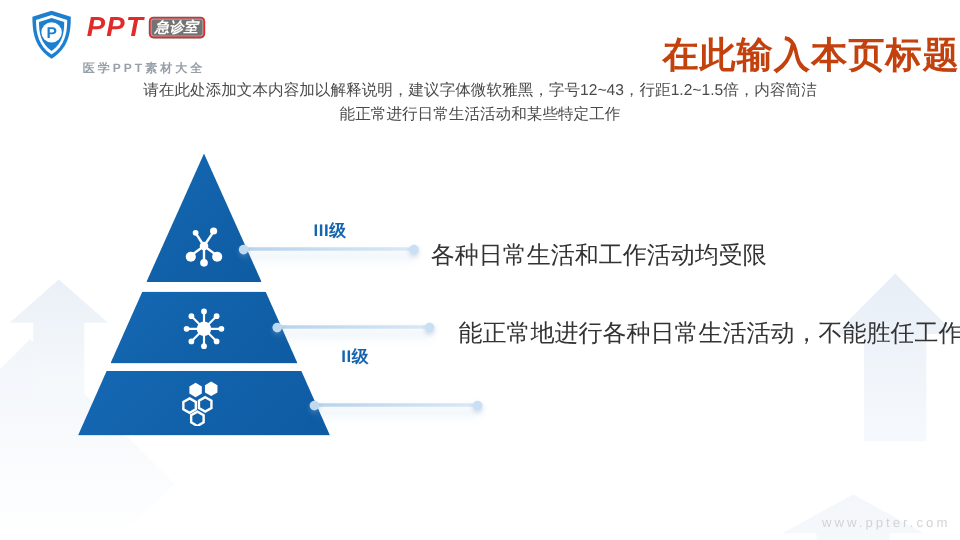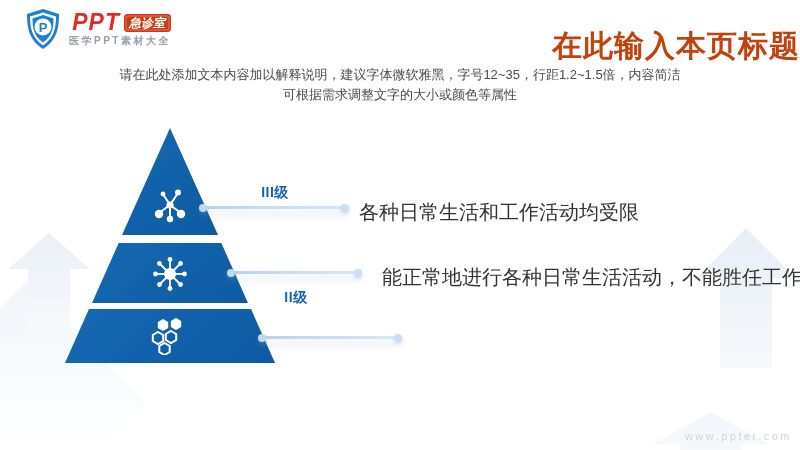--- a/index.html
+++ b/index.html
@@ -28,27 +28,27 @@
   
   .logo { position: absolute; left: 24px; top: 8px; display: flex; align-items: flex-start; }
   .logo-shield { width: 38px; height: 42px; }
   .logo-right { margin-left: 7px; padding-top: 3px; }
   .logo-row1 { display: flex; align-items: center; justify-content: flex-end; }
   .logo-ppt {
     font-size: 23px; font-weight: bold; font-style: italic;
     color: #e02b2b; letter-spacing: 1px; line-height: 1;
   }
   .logo-badge {
-    margin-left: 4px; background: #c2410c; color: #fff;
+    margin-left: 4px; background: #737373; color: #fff;
     font-size: 12px; font-weight: bold; font-style: italic;
     padding: 3px 6px 3px 5px; border-radius: 4px; line-height: 1;
     box-shadow: inset 0 0 0 1.5px #e02b2b, inset 0 0 0 2.5px #ffffff55;
   }
   .logo-sub {
-    margin-top: 0; font-size: 10px; font-weight: bold;
+    margin-top: 16px; font-size: 10px; font-weight: bold;
     color: #97a0a8; letter-spacing: 2.5px;
   }
 
   
   .page-title {
     position: absolute; left: 0; right: 0; top: 26px;
     text-align: right; font-size: 30px; font-weight: bold;
     color: #c2410c; letter-spacing: 1px;
   }
   .page-sub { position: absolute; left: 0; right: 0; text-align: center; font-size: 13px; color: #4a4a4a; }
@@ -126,22 +126,22 @@
     <div class="logo-right">
       <div class="logo-row1">
         <span class="logo-ppt">PPT</span>
         <span class="logo-badge">急诊室</span>
       </div>
       <div class="logo-sub">医学PPT素材大全</div>
     </div>
   </div>
 
   <h1 class="page-title">在此输入本页标题</h1>
-  <p class="page-sub l1">请在此处添加文本内容加以解释说明，建议字体微软雅黑，字号12~35，行距1.2~1.5倍，内容简洁</p>
-  <p class="page-sub l2">可根据需求调整文字的大小或颜色等属性</p>
+  <p class="page-sub l1">请在此处添加文本内容加以解释说明，建议字体微软雅黑，字号12~43，行距1.2~1.5倍，内容简洁</p>
+  <p class="page-sub l2">能正常进行日常生活活动和某些特定工作</p>
 
   <div class="tier tier1">
     <svg class="tier-icon" width="38" height="40" viewBox="0 0 38 40">
       <g stroke="#ffffff" stroke-width="2" fill="none">
         <line x1="19" y1="19" x2="8" y2="27"></line>
         <line x1="19" y1="19" x2="30" y2="27"></line>
         <line x1="19" y1="19" x2="12" y2="8"></line>
         <line x1="19" y1="19" x2="27" y2="7"></line>
         <line x1="19" y1="19" x2="19" y2="32"></line>
       </g>

